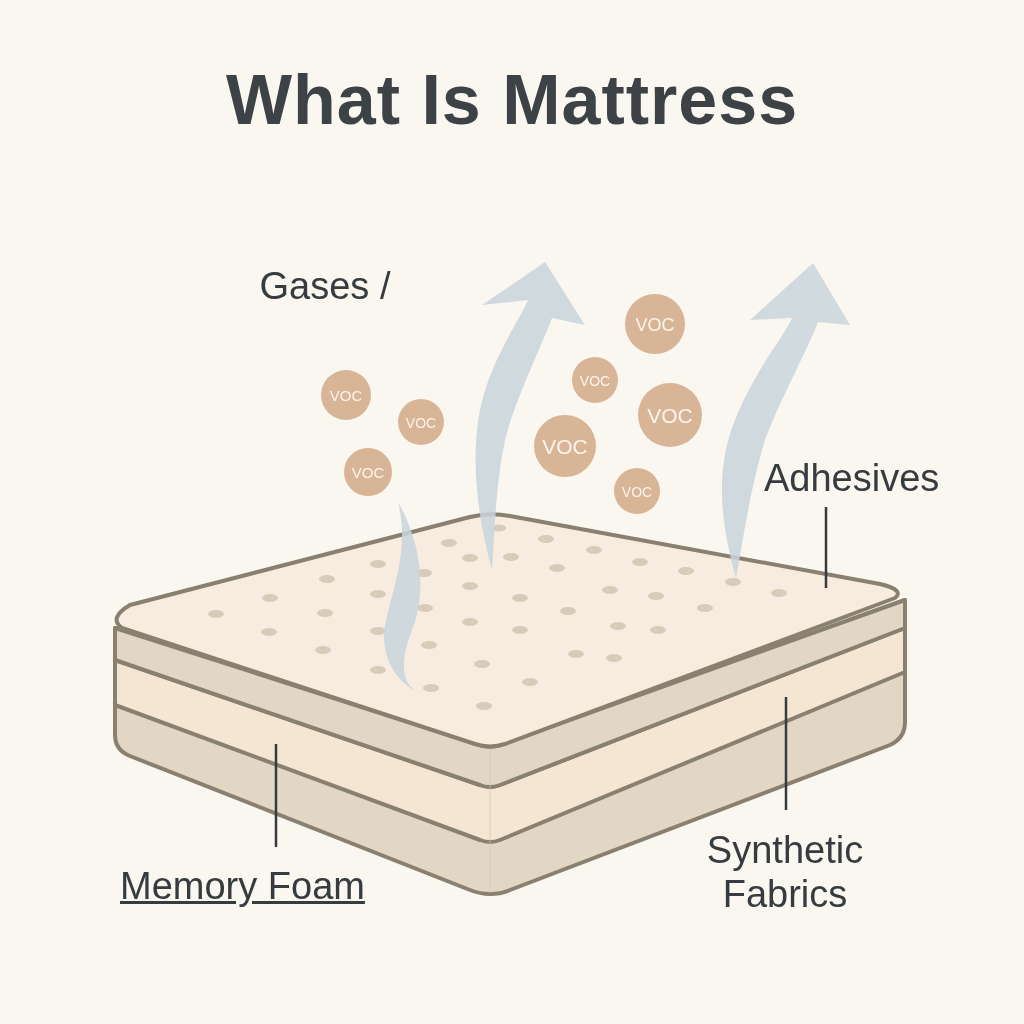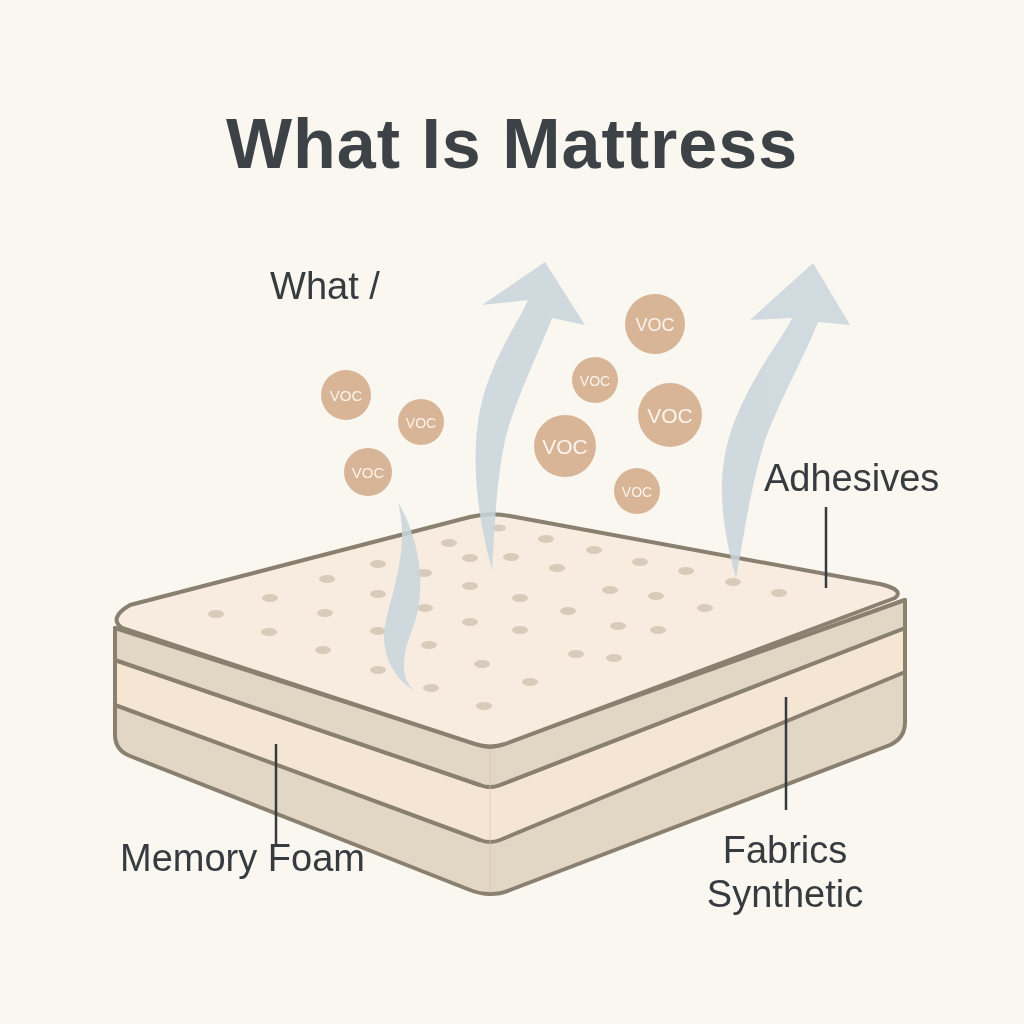--- a/index.html
+++ b/index.html
@@ -6,21 +6,21 @@
   body {
     width: 1024px; height: 1024px; overflow: hidden;
     background: #faf6f0;
     font-family: "Liberation Sans", "DejaVu Sans", sans-serif;
     color: #3a3f42;
     position: relative;
   }
   .title {
     position: absolute; left: 0; top: 58px; width: 1024px;
     text-align: center; font-weight: bold; font-size: 70px; line-height: 84px;
-    color: #3d4246; letter-spacing: 1px; margin-top: 44px;
+    color: #3d4246; letter-spacing: 1px;
   }
   .title div { display: block; }
   svg.art { position: absolute; left: 0; top: 0; }
   .label {
     position: absolute; font-size: 38px; line-height: 44px; color: #353b3f;
     white-space: nowrap;
   }
   .label.center { text-align: center; }
   .voc-text { font-family: "Liberation Sans", "DejaVu Sans", sans-serif; fill: #fbf4ec; text-anchor: middle; }
 </style>
@@ -131,23 +131,23 @@
   </g>
 
   <g stroke="#353b3f" stroke-width="2.5">
     <line x1="826" y1="507" x2="826" y2="588"></line>
     <line x1="276" y1="744" x2="276" y2="847"></line>
     <line x1="786" y1="697" x2="786" y2="810"></line>
   </g>
 </svg>
 
 <div class="label center" style="left:150px; top:264px; width:350px;">
-  <div>What /</div>
+  <div>Gases /</div>
 </div>
 
 <div class="label" style="left:764px; top:456px;">Adhesives</div>
 
-<div class="label" style="left:120px; top:836px;">Memory Foam</div>
+<div class="label" style="left:120px; top:864px;text-decoration:underline;">Memory Foam</div>
 
 <div class="label center" style="left:680px; top:828px; width:210px;">
+  <div>Synthetic</div>
   <div>Fabrics</div>
-  <div>Synthetic</div>
 </div>
 
 </body></html>

